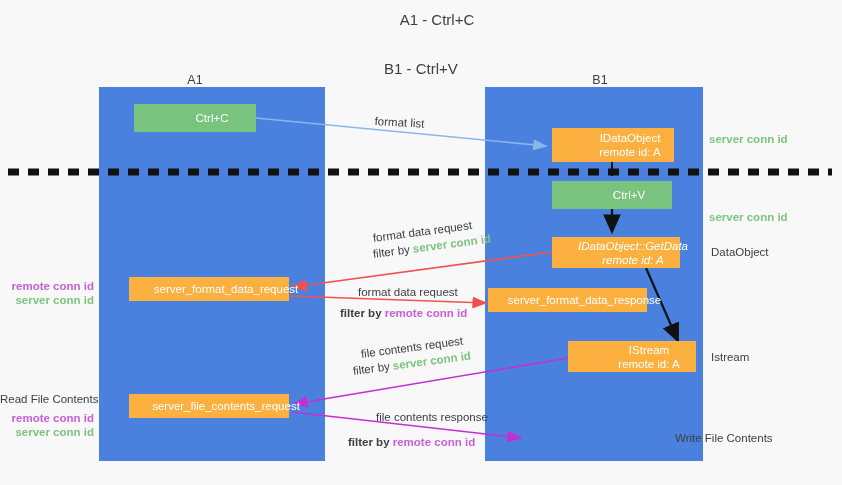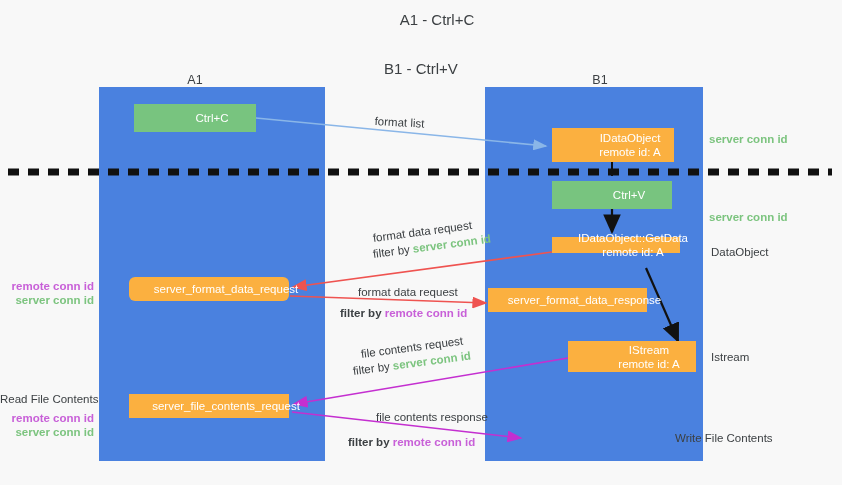--- a/index.html
+++ b/index.html
@@ -102,26 +102,26 @@
 
   <div class="node orange" style="left:552px;top:128px;width:122px;height:34px;">
     <span class="ln">IDataObject</span>
     <span class="ln">remote id: A</span>
   </div>
 
   <div class="node green" style="left:552px;top:181px;width:120px;height:28px;">
     <span class="ln">Ctrl+V</span>
   </div>
 
-  <div class="node orange" style="left:552px;top:237px;width:128px;height:16px;">
+  <div class="node orange" style="left:552px;top:237px;width:128px;height:31px;font-style:italic;">
     <span class="ln">IDataObject::GetData</span>
     <span class="ln">remote id: A</span>
   </div>
 
-  <div class="node orange" style="left:129px;top:277px;width:160px;height:24px;border-radius:6px;">
+  <div class="node orange" style="left:129px;top:277px;width:160px;height:24px;">
     <span class="ln">server_format_data_request</span>
   </div>
 
   <div class="node orange" style="left:488px;top:288px;width:159px;height:24px;">
     <span class="ln">server_format_data_response</span>
   </div>
 
   <div class="node orange" style="left:568px;top:341px;width:128px;height:31px;">
     <span class="ln">IStream</span>
     <span class="ln">remote id: A</span>

